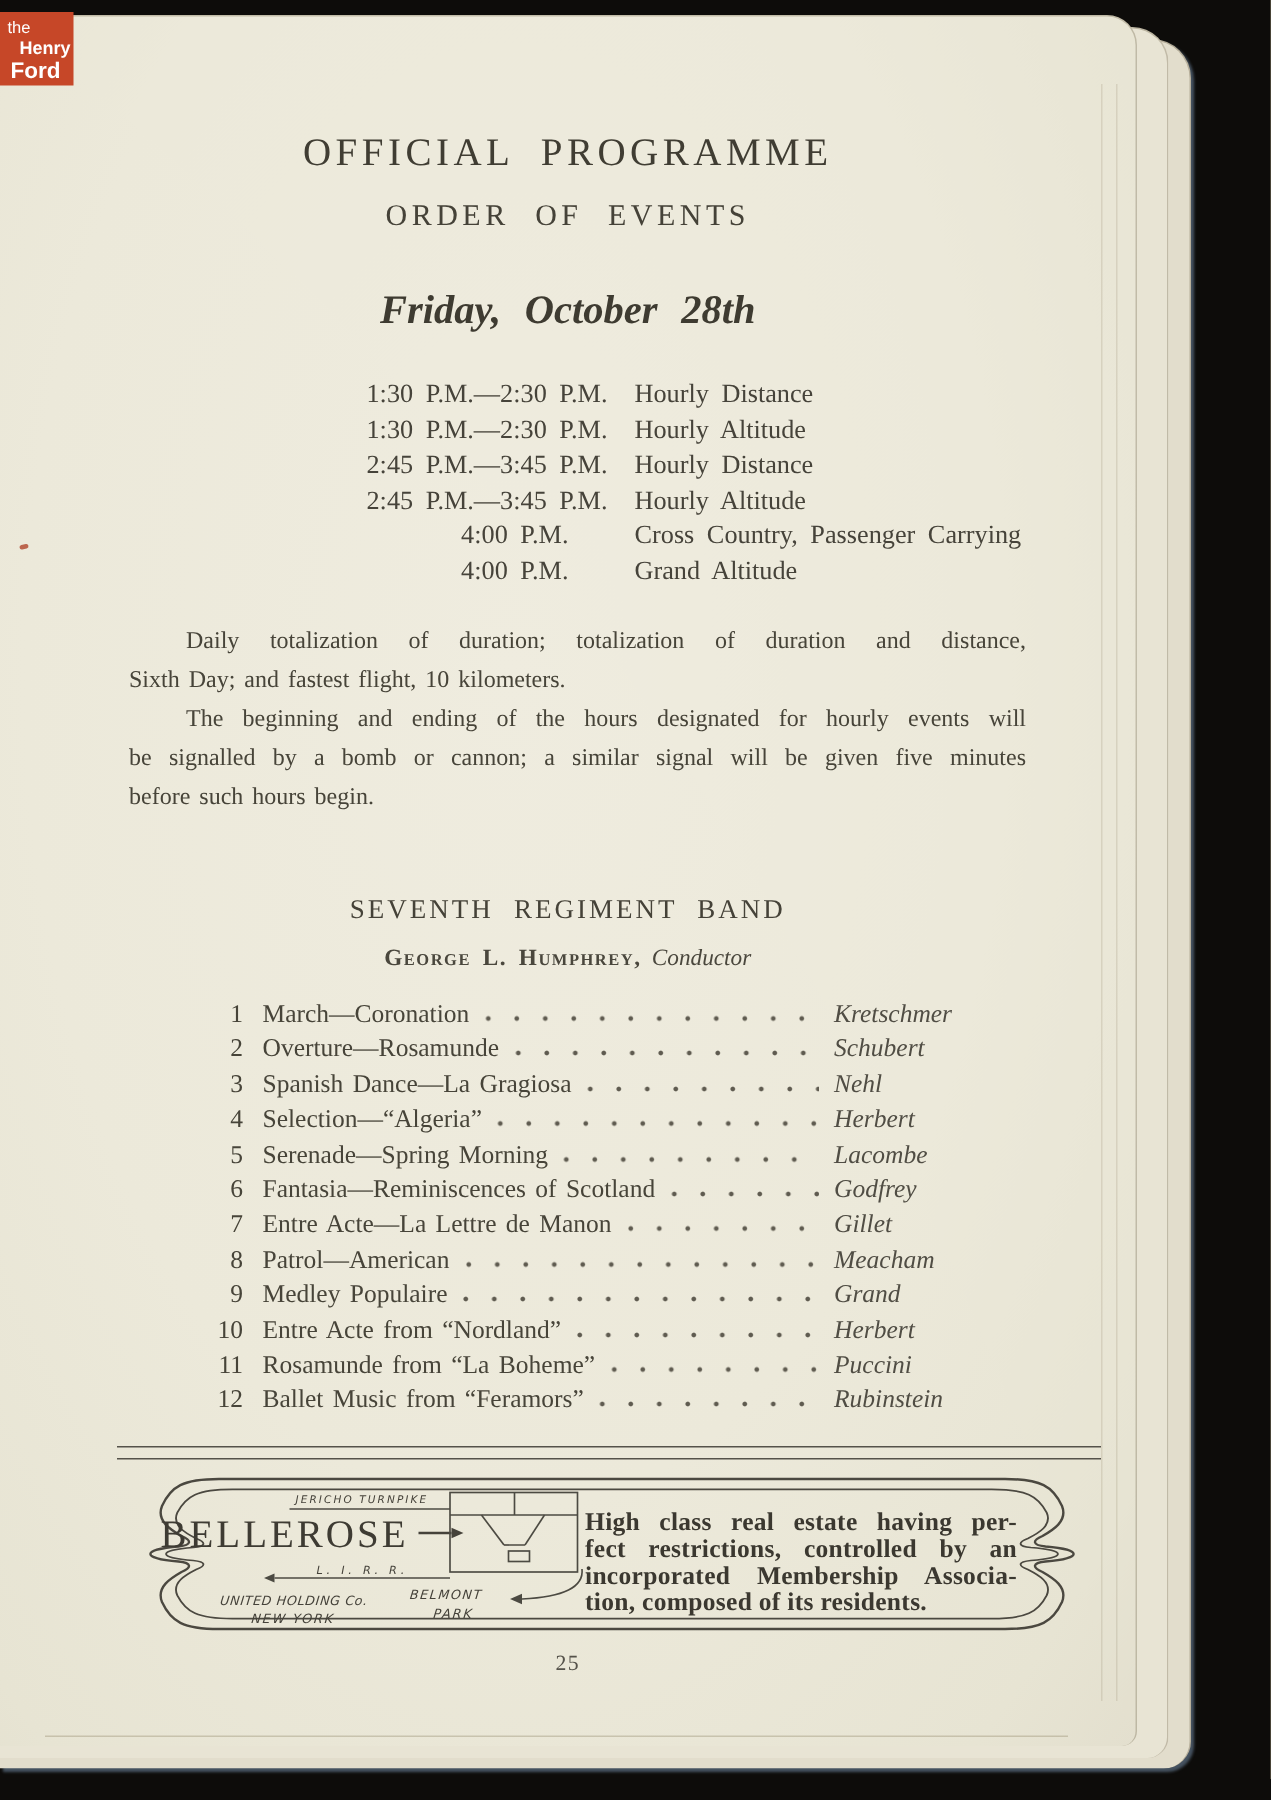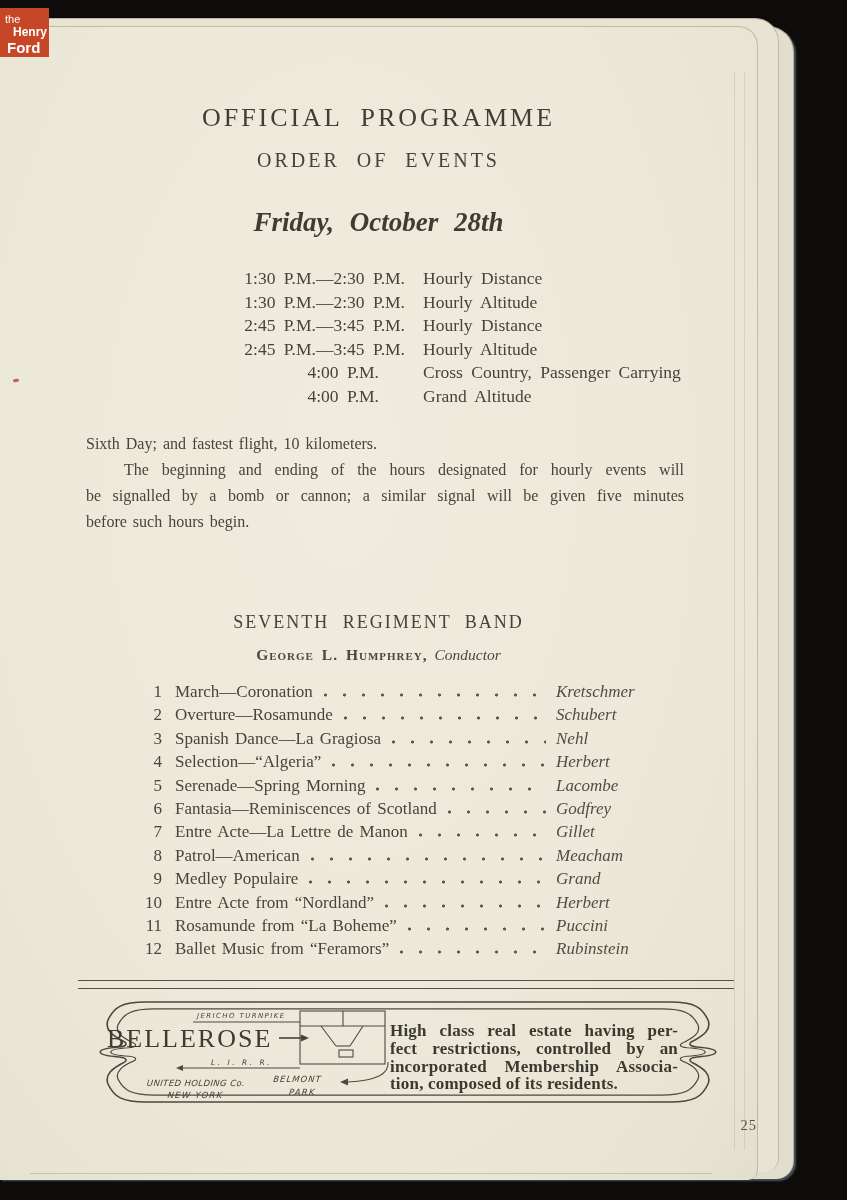--- a/index.html
+++ b/index.html
@@ -27,21 +27,20 @@
     border-top:1px solid rgba(120,110,85,.4);
     border-right:1px solid rgba(120,110,85,.35);
   }
   .paper{
     top:10px;width:757px;height:1153px;
     background:radial-gradient(ellipse at 45% 38%, #efecdf 0%, #ece9da 55%, #e7e4d3 88%, #e3dfce 100%);
     border-radius:0 20px 10px 0;
     border-top:1px solid rgba(120,110,85,.35);
     border-right:1px solid rgba(130,120,95,.4);
     position:absolute;
-    margin-top:16px;
   }
   .edge-line{position:absolute;width:1px;top:45px;bottom:30px;background:rgba(150,138,108,.22);}
   .edge-line.l1{right:12px;}
   .edge-line.l2{right:22px;}
   .crease{position:absolute;left:30px;right:45px;top:1146px;height:1px;background:rgba(140,128,98,.35);}
   .speck{position:absolute;left:13px;top:352px;width:6px;height:3px;background:#b0452a;border-radius:2px;transform:rotate(-12deg);opacity:.8;}
 
   
   .logo{
     position:absolute;left:0;top:8px;width:49px;height:49px;
@@ -145,20 +144,21 @@
       <span class="sevent">Cross Country, Passenger Carrying</span>
     </div>
     <div class="srow">
       <span class="stime short">4:00 P.M.</span>
       <span class="sevent">Grand Altitude</span>
     </div>
   </div>
 
   <div class="blk notes">
     <div class="note">
+      <div class="line just indent">Daily totalization of duration; totalization of duration and distance,</div>
       <div class="line">Sixth Day; and fastest flight, 10 kilometers.</div>
     </div>
     <div class="note">
       <div class="line just indent">The beginning and ending of the hours designated for hourly events will</div>
       <div class="line just">be signalled by a bomb or cannon; a similar signal will be given five minutes</div>
       <div class="line">before such hours begin.</div>
     </div>
   </div>
 
   <div class="blk center bandname">SEVENTH REGIMENT BAND</div>
@@ -287,20 +287,20 @@
     </svg>
 
     <div class="ad-copy">
       <div class="jl">High class real estate having per-</div>
       <div class="jl">fect restrictions, controlled by an</div>
       <div class="jl">incorporated Membership Associa-</div>
       <div>tion, composed of its residents.</div>
     </div>
   </div>
 
-  <div class="blk center" style="top:1090px;font-size:14.5px;color:#55524a;letter-spacing:1px;text-align:right;">25</div>
+  <div class="blk center" style="top:1090px;font-size:14.5px;color:#55524a;letter-spacing:1px;">25</div>
 </div>
 
 <div class="logo">
   <span class="w1">the</span>
   <span class="w2">Henry</span>
   <span class="w3">Ford</span>
 </div>
 
 </body></html>

